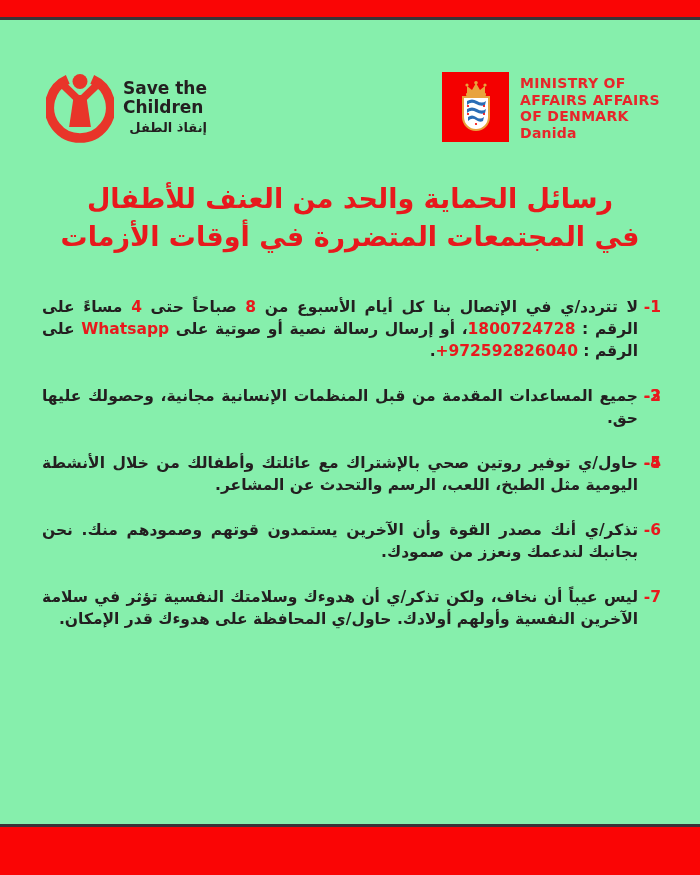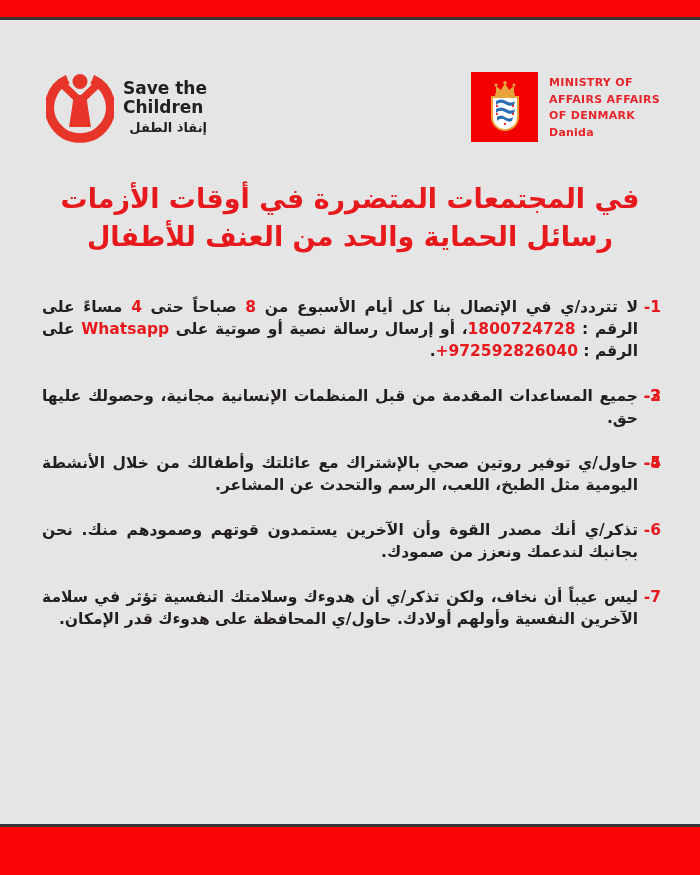--- a/index.html
+++ b/index.html
@@ -9,35 +9,35 @@
     --danida-red:#f40000;
     --danida-text:#e8252a;
     --ink:#231f20;
     --rule:#3b3438;
   }
   *{box-sizing:border-box;}
   html,body{margin:0;padding:0;}
   body{background:#fff;font-family:"DejaVu Sans","Liberation Sans",sans-serif;}
   .page{
     position:relative;width:700px;height:875px;margin:0 auto;
-    background:#e5e5e5;overflow:hidden;
+    background:#86efac;overflow:hidden;
   }
   .bar-top{height:20px;width:100%;background:var(--bar-red);border-bottom:3px solid var(--rule);}
   .bar-bottom{position:absolute;bottom:0;left:0;width:100%;height:51px;background:var(--bar-red);border-top:3px solid var(--rule);}
 
   
   .logos{display:flex;justify-content:space-between;align-items:flex-start;margin:52px 40px 0 46px;}
   .stc{display:flex;align-items:center;gap:9px;}
   .stc-icon{width:68px;height:72px;flex:0 0 auto;}
   .stc-text{color:var(--ink);font-weight:bold;font-size:17px;line-height:19px;}
   .stc-ar{font-size:13px;line-height:20px;margin-top:1px;direction:rtl;}
   .danida{display:flex;align-items:flex-start;gap:11px;}
   .crest{width:67px;height:70px;background:var(--danida-red);display:flex;align-items:center;justify-content:center;}
   .crest svg{width:42px;height:52px;}
-  .danida-text{color:var(--danida-text);font-weight:bold;font-size:11px;line-height:16.5px;letter-spacing:.3px;padding-top:3px;}
+  .danida-text{color:var(--danida-text);font-weight:bold;font-size:14px;line-height:16.5px;letter-spacing:.3px;padding-top:3px;}
   .danida-sub{letter-spacing:.2px;}
 
   
   .title{margin:36px 20px 0;text-align:center;color:var(--accent);
     font-weight:bold;font-size:27px;line-height:38px;direction:rtl;}
 
   
   .items{list-style:none;margin:40px 42px 0;padding:0;}
   .item{
     position:relative;direction:rtl;text-align:justify;
@@ -98,22 +98,22 @@
         <div>MINISTRY OF</div>
         <div>AFFAIRS AFFAIRS</div>
         <div>OF DENMARK</div>
         <div class="danida-sub">Danida</div>
       </div>
     </div>
 
   </header>
 
   <h1 class="title">
+    <div>رسائل الحماية والحد من العنف للأطفال</div>
     <div>في المجتمعات المتضررة في أوقات الأزمات</div>
-    <div>رسائل الحماية والحد من العنف للأطفال</div>
   </h1>
 
   <ol class="items" id="items-root">
       <li class="item"><span class="num">1-</span><span class="txt"><span>لا تتردد/ي في الإتصال بنا كل أيام الأسبوع من </span><span class="red">8</span><span> صباحاً حتى </span><span class="red">4</span><span> مساءً على الرقم : </span><span class="red">1800724728</span><span>، أو إرسال رسالة نصية أو صوتية على </span><span class="red" dir="ltr">Whatsapp</span><span> على الرقم : </span><span class="red" dir="ltr">+972592826040</span><span>.</span></span></li>
       <li class="item"><span class="num">2-</span></li>
       <li class="item"><span class="num">3-</span><span class="txt"><span>جميع المساعدات المقدمة من قبل المنظمات الإنسانية مجانية، وحصولك عليها حق.</span></span></li>
       <li class="item"><span class="num">4-</span></li>
       <li class="item"><span class="num">5-</span><span class="txt"><span>حاول/ي توفير روتين صحي بالإشتراك مع عائلتك  وأطفالك من خلال الأنشطة اليومية مثل الطبخ، اللعب، الرسم والتحدث عن المشاعر.</span></span></li>
       <li class="item"><span class="num">6-</span><span class="txt"><span>تذكر/ي أنك مصدر القوة وأن الآخرين يستمدون قوتهم وصمودهم منك. نحن بجانبك لندعمك ونعزز من صمودك.</span></span></li>
       <li class="item"><span class="num">7-</span><span class="txt"><span>ليس عيباً أن نخاف، ولكن تذكر/ي أن هدوءك وسلامتك النفسية تؤثر في سلامة الآخرين النفسية وأولهم أولادك. حاول/ي المحافظة على هدوءك قدر الإمكان.</span></span></li>

